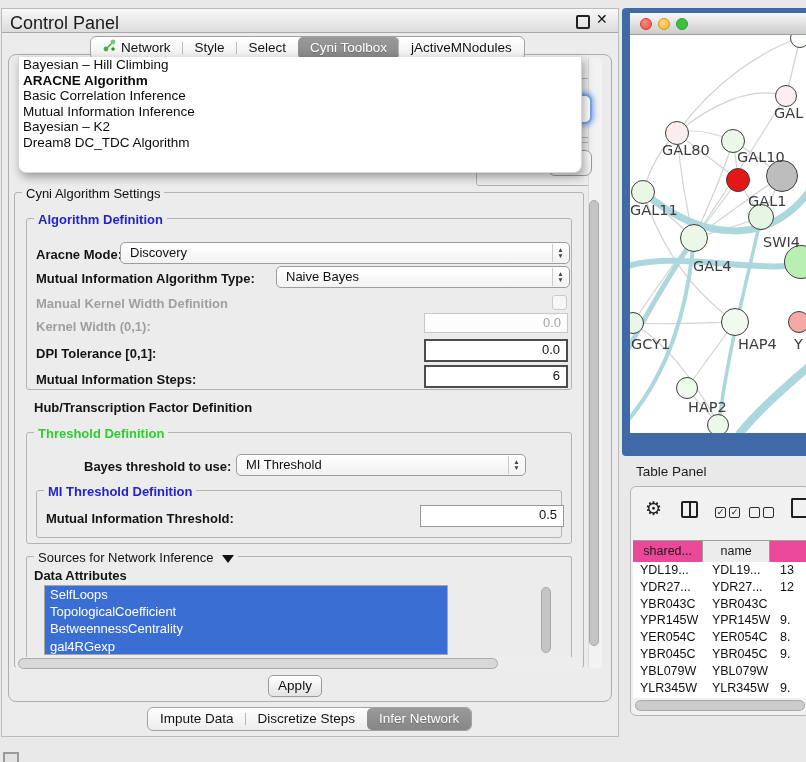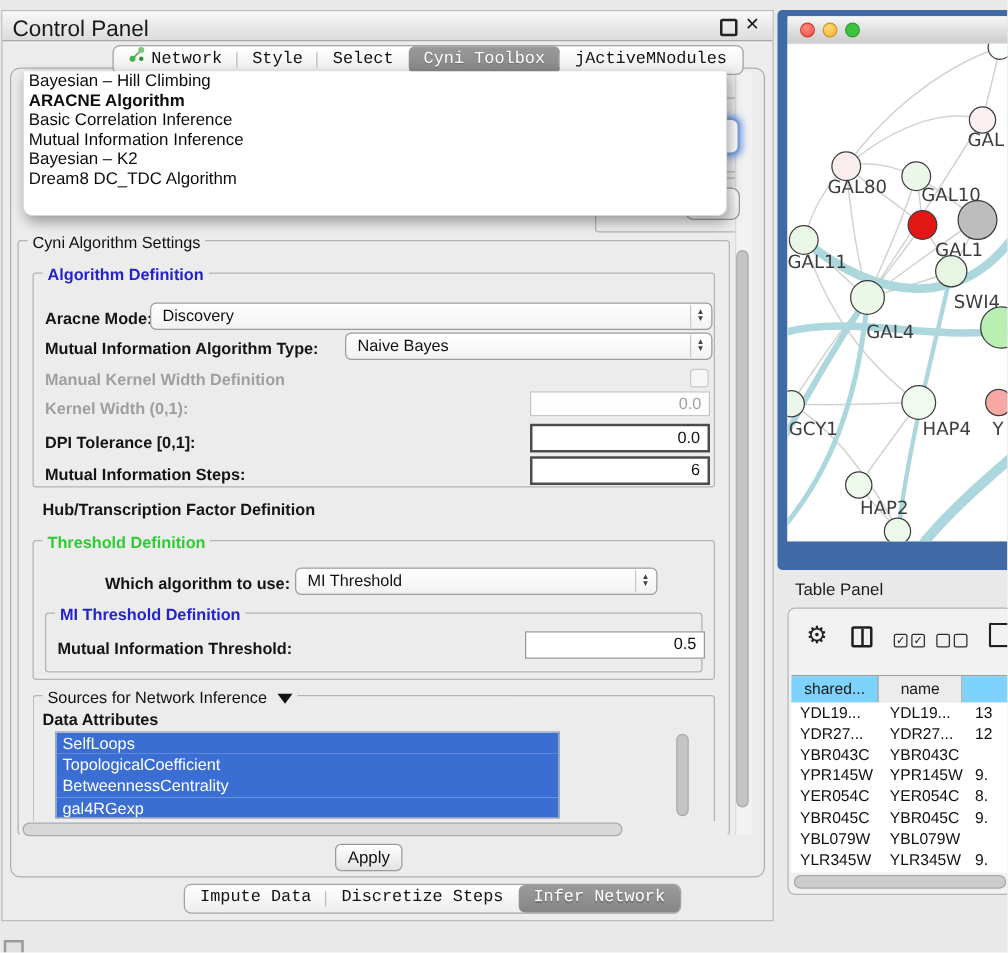--- a/index.html
+++ b/index.html
@@ -8,21 +8,21 @@
   .abs{position:absolute;}
   
   #cpwin{left:1px;top:8px;width:618px;height:729px;background:#ececec;border:1px solid #bcbcbc;box-sizing:border-box;}
   #cptitle{left:0;top:0;width:100%;height:24px;background:linear-gradient(#f8f8f8,#dcdcdc);border-bottom:1px solid #a8a8a8;box-sizing:border-box;}
   #cptitle .t{position:absolute;left:8px;top:4px;font-size:18px;color:#1a1a1a;}
   .float-ic{position:absolute;left:574px;top:6px;width:10px;height:10px;border:2px solid #222;border-radius:2px;}
   .close-ic{position:absolute;left:594px;top:2px;font-size:14px;font-weight:bold;color:#111;}
   
   .tabbar{position:absolute;display:flex;align-items:center;background:linear-gradient(#ffffff,#ededed);
           border:1px solid #a2a2a2;border-radius:6px;height:24px;box-sizing:border-box;z-index:10;}
-  .tab{position:relative;padding:0 12px;font-size:13.5px;color:#121212;height:22px;line-height:22px;border-radius:5px;white-space:nowrap;display:flex;gap:5px;font-family:Liberation Mono, monospace;}
+  .tab{position:relative;padding:0 12px;font-size:13.5px;color:#121212;height:22px;line-height:22px;border-radius:5px;white-space:nowrap;display:flex;gap:5px;}
   .tab+.tab::before{content:'';position:absolute;left:-1px;top:5px;bottom:5px;width:1px;background:#b9b9b9;}
   .tab.selected{background:linear-gradient(#9a9a9a,#868686);color:#fff;text-shadow:0 1px 1px rgba(0,0,0,.25);}
   .tab.selected::before{display:none;}
   
   #content-panel{left:8px;top:54px;width:604px;height:648px;background:#ececec;border:1px solid #aeaeae;border-radius:8px;box-sizing:border-box;z-index:1;}
   
   #algo-popup{left:18px;top:57px;width:562px;height:115px;background:#fff;border:1px solid #d6d6d6;border-top:none;
               border-radius:0 0 8px 8px;box-shadow:2px 4px 10px rgba(0,0,0,.35);z-index:50;overflow:hidden;}
   #algo-popup .ph{height:16px;line-height:16px;text-align:center;color:#bcbcbc;font-size:13.5px;}
   #algo-popup .it{height:15.5px;line-height:15.5px;padding-left:4px;font-size:13.5px;color:#0c0c0c;white-space:nowrap;}
@@ -65,21 +65,21 @@
   .glabel{position:absolute;font-size:14.5px;color:#3c3c3c;white-space:nowrap;z-index:4;font-family:"DejaVu Sans",sans-serif;}
   
   #tpanel-title{left:636px;top:464px;font-size:13.5px;color:#1c1c1c;}
   #tpanel{left:630px;top:486px;width:180px;height:230px;background:#f1f1f1;border:1px solid #b5b5b5;border-radius:6px;box-sizing:border-box;overflow:hidden;}
   .ticon{position:absolute;box-sizing:border-box;}
   .cbx{display:inline-block;width:11px;height:11px;border:1.6px solid #2d2d2d;border-radius:2px;box-sizing:border-box;
        font-size:9px;line-height:8px;text-align:center;font-weight:bold;color:#111;vertical-align:middle;}
   #ttable{position:absolute;left:2px;top:53px;width:178px;overflow:hidden;}
   .thead{display:flex;height:22px;border-top:1px solid #9e9e9e;border-bottom:1px solid #9e9e9e;box-sizing:border-box;}
   .th{height:22px;line-height:21px;text-align:center;font-size:12.5px;color:#1a1a1a;border-right:1px solid #9e9e9e;box-sizing:border-box;background:#ececec;overflow:hidden;white-space:nowrap;}
-  .th.hl{background:#7dd3fc;}
+  .th.hl{background:#ec4899;}
   #tbody{position:absolute;left:2px;top:75px;width:178px;height:136px;background:#fff;overflow:hidden;}
   .trow{display:flex;height:16.8px;line-height:16.8px;font-size:12.5px;color:#101010;}
   .td{padding-left:7px;box-sizing:border-box;white-space:nowrap;overflow:hidden;}
   .mini-ic{left:3px;top:752px;width:16px;height:14px;border:2px solid #9a9a9a;background:#e2e2e2;box-sizing:border-box;}
 </style>
 </head>
 <body>
 
 <div id="stage">
 
@@ -165,21 +165,21 @@
 
   <span class="lbl" style="left:36px;top:372px;">Mutual Information Steps:</span>
   <div class="numfield strong" style="left:424px;top:365px;width:144px;height:23px;">6</div>
 
   <span class="lbl" style="left:34px;top:400px;font-weight:600;">Hub/Transcription Factor Definition</span>
   <span class="tri right abs" style="left:274px;top:400px;"></span>
 
   <span class="legend green" style="left:34px;top:426px;">Threshold Definition</span>
   <div class="fieldset" style="left:26px;top:432px;width:546px;height:112px;"></div>
 
-  <span class="lbl" style="left:84px;top:459px;">Which algorithm to use:</span>
+  <span class="lbl" style="left:84px;top:459px;">Bayes threshold to use:</span>
   <div class="combo" style="left:236px;top:454px;width:290px;height:22px;">
     <span>MI Threshold</span>
     <span class="stepper">▲<br>▼</span>
   </div>
 
   <span class="legend blue" style="left:44px;top:484px;">MI Threshold Definition</span>
   <div class="fieldset" style="left:36px;top:490px;width:526px;height:48px;"></div>
   <span class="lbl" style="left:46px;top:511px;">Mutual Information Threshold:</span>
   <div class="numfield" style="left:420px;top:505px;width:144px;height:22px;">0.5</div>
 

